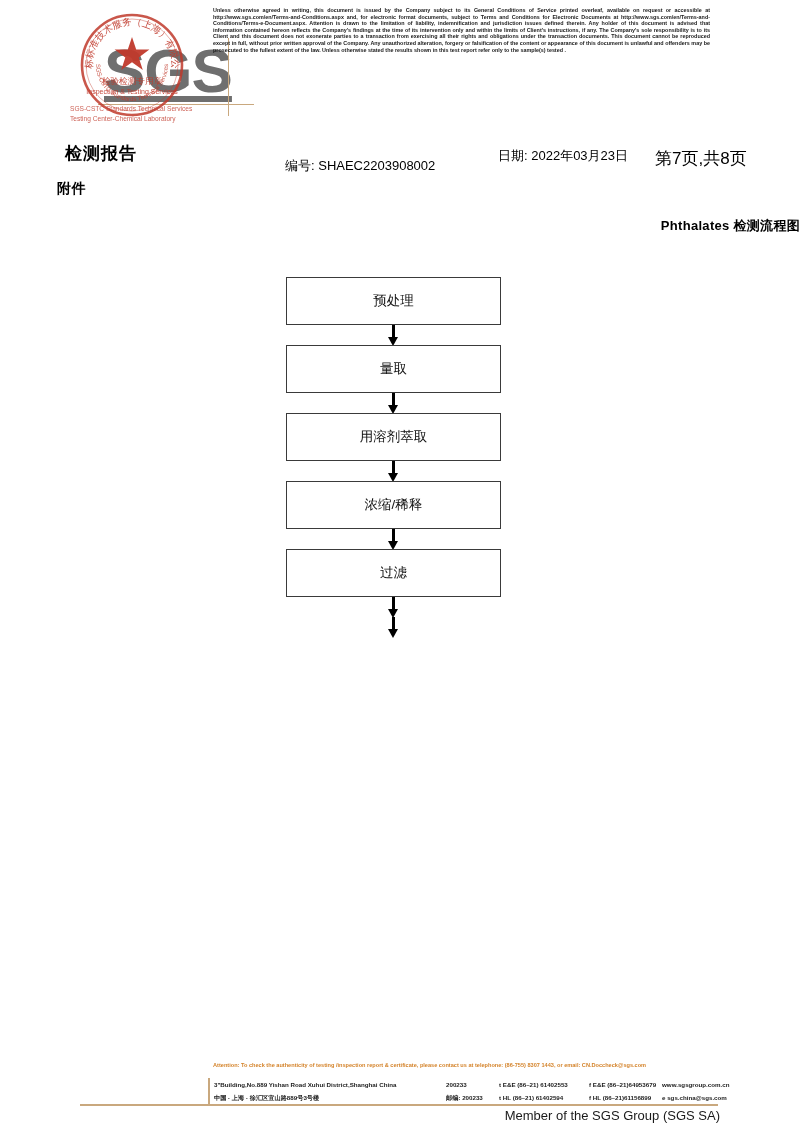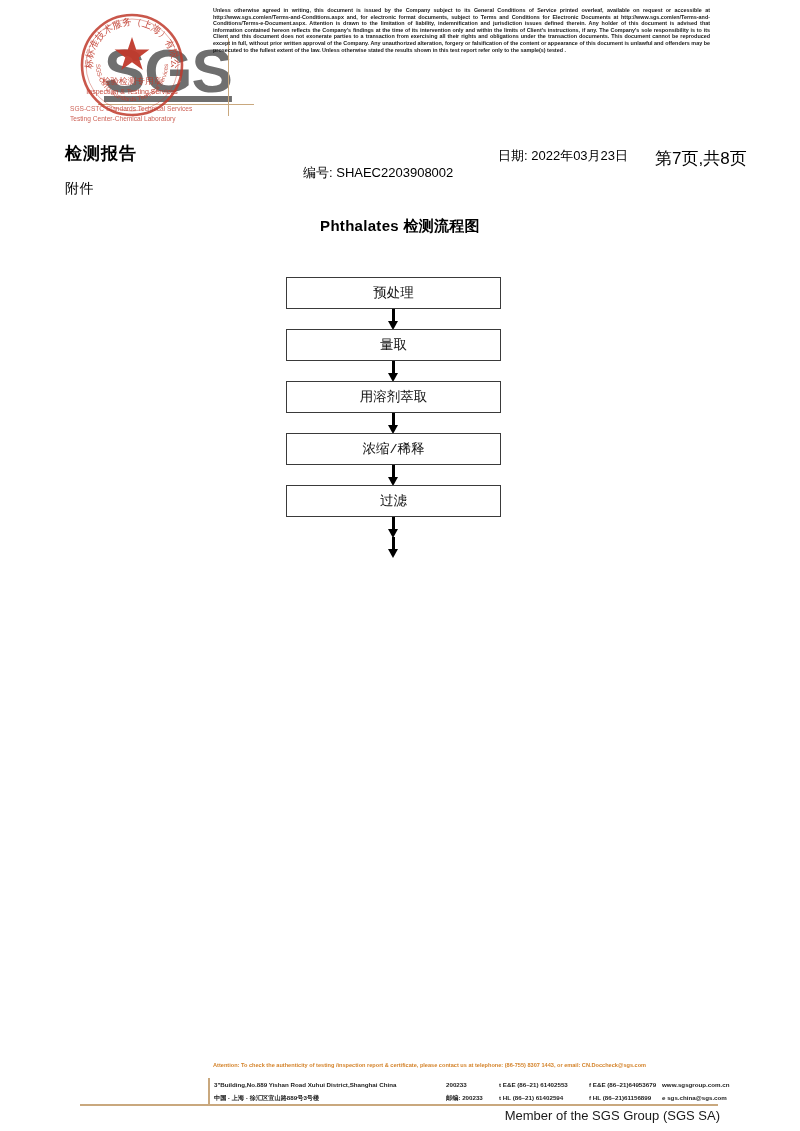--- a/index.html
+++ b/index.html
@@ -63,32 +63,32 @@
   .doc-title {
     position: absolute;
     left: 65px;
     top: 142px;
     font-size: 17px;
     font-weight: bold;
     letter-spacing: 1px;
   }
   .doc-subtitle {
     position: absolute;
-    left: 65px;
+    left: 57px;
     top: 180px;
     font-size: 14px;
     letter-spacing: 0.5px;
+    font-weight: bold;
   }
   .hdr-report-no {
     position: absolute;
     left: 285px;
-    top: 164px;
+    top: 157px;
     font-size: 13px;
     white-space: nowrap;
-    margin-left: 18px;
   }
   .hdr-date {
     position: absolute;
     left: 498px;
     top: 147px;
     font-size: 13px;
     white-space: nowrap;
   }
   .hdr-page {
     position: absolute;
@@ -97,43 +97,43 @@
     font-size: 17px;
     white-space: nowrap;
   }
 
   
   .flow-title {
     position: absolute;
     left: 0;
     right: 0;
     top: 217px;
-    text-align: center;
-    font-size: 15px;
+    text-align: right;
+    font-size: 13px;
     font-weight: bold;
     letter-spacing: 0.3px;
   }
   .flow {
     position: absolute;
     left: 286px;
     top: 277px;
     width: 217px;
   }
   .flow-box {
     position: relative;
     width: 215px;
-    height: 32px;
+    height: 48px;
     border: 1px solid #3a3a3a;
     box-sizing: border-box;
     background: #fff;
     display: flex;
     align-items: center;
     justify-content: center;
     font-size: 13.5px;
-    font-family: Liberation Mono, monospace;
+    font-family: Liberation Sans, sans-serif;
     color: #111;
   }
   .flow-arrow {
     position: relative;
     width: 215px;
     height: 20px;
   }
   .flow-arrow .shaft {
     position: absolute;
     left: 50%;

